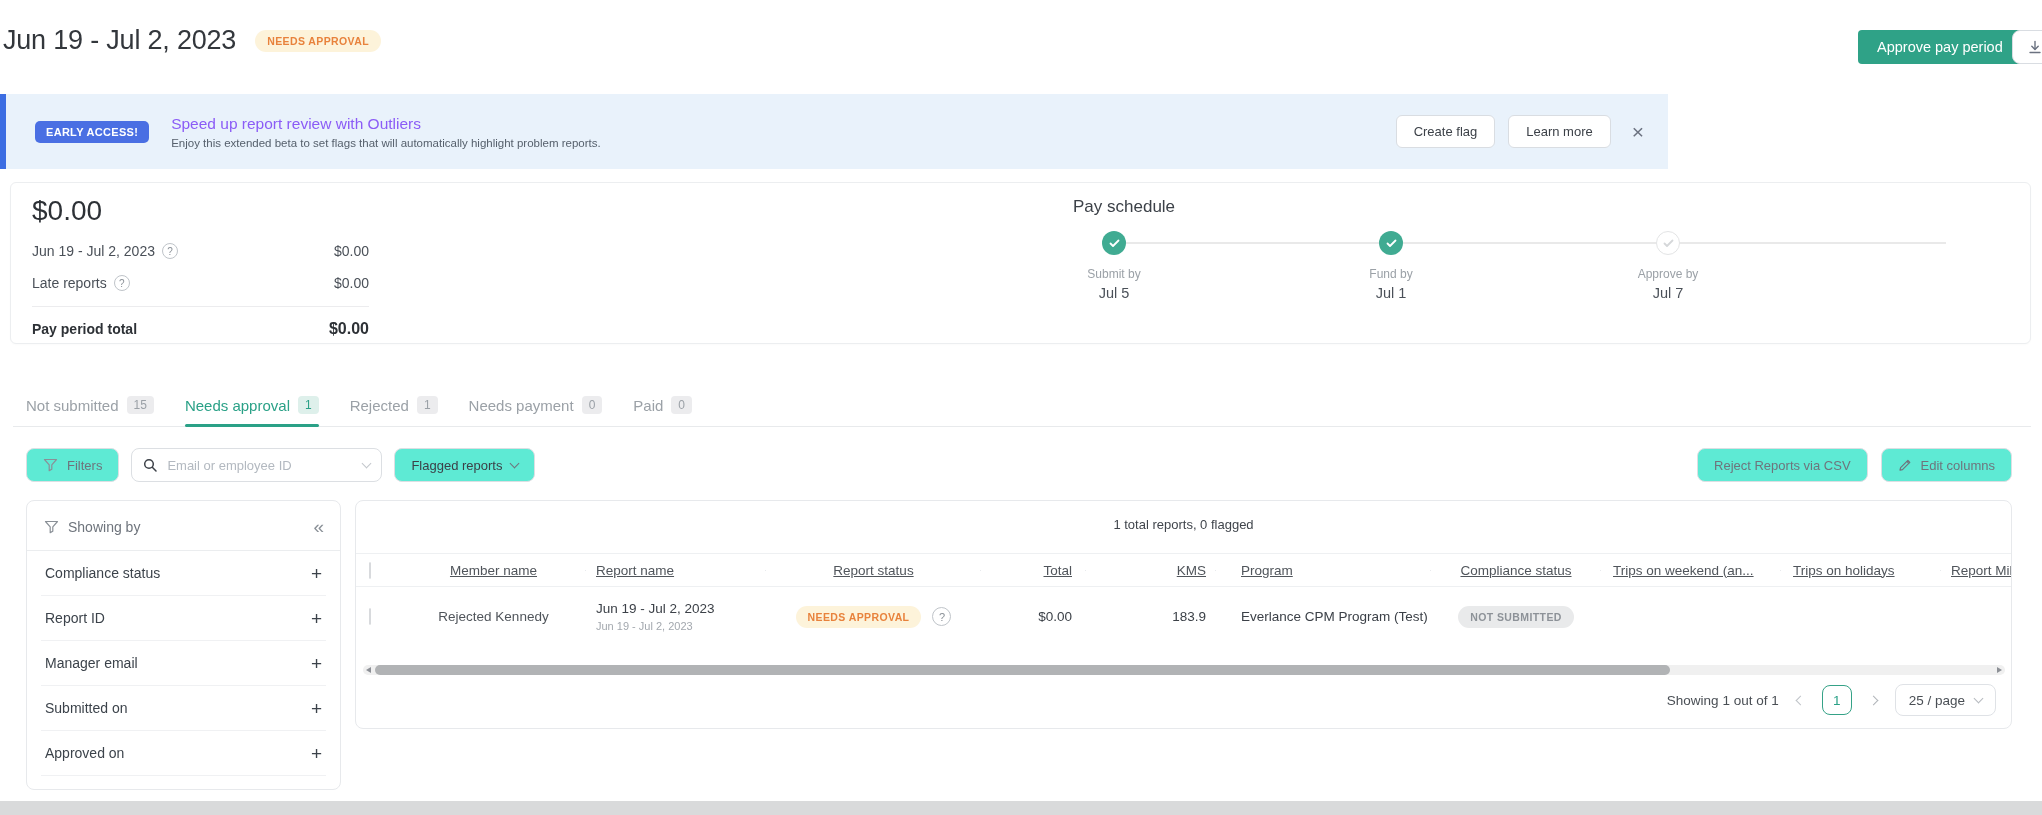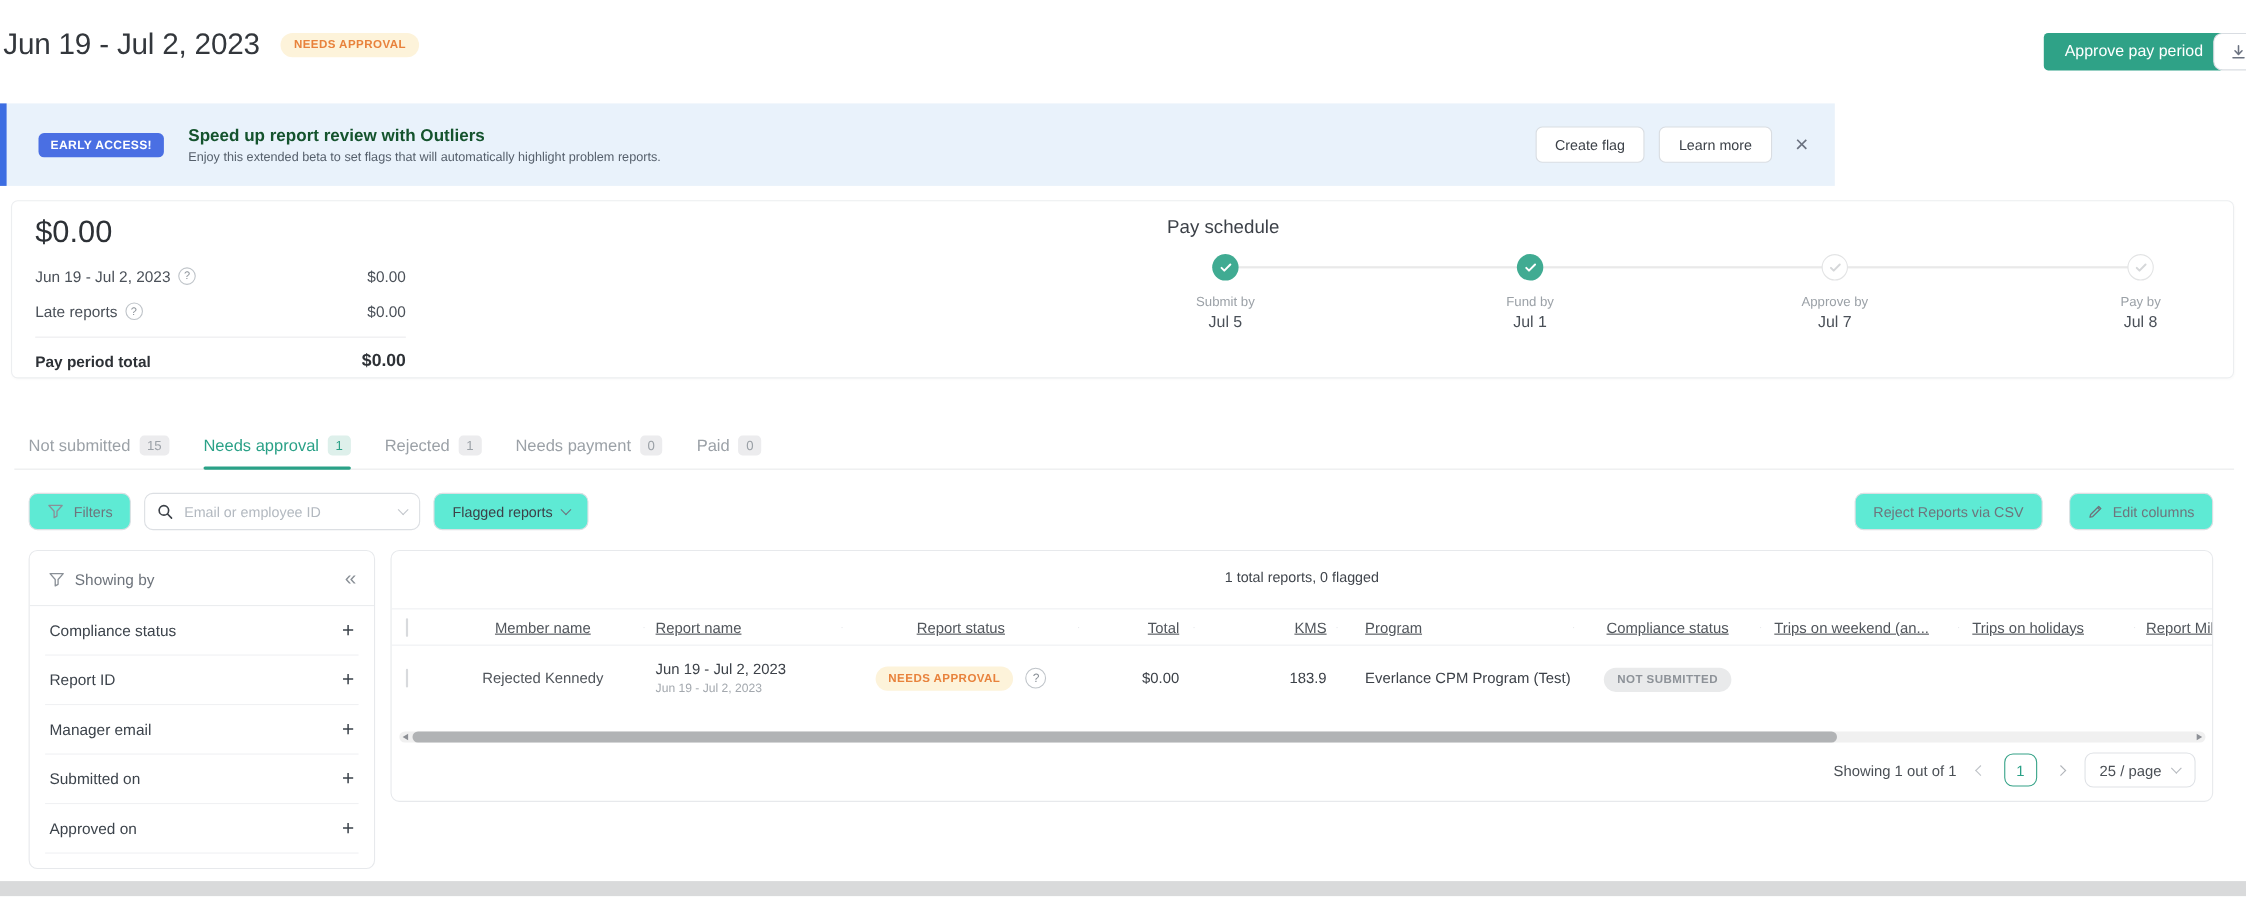--- a/index.html
+++ b/index.html
@@ -14,39 +14,39 @@
   .pill.orange { background:#fdf3da; color:#e8823c; }
   .pill.gray { background:#e9eaeb; color:#8d9298; }
   .btn-approve { position:absolute; left:1858px; top:30px; height:34px; padding:0 19px; background:#2fa287; color:#fff; border:none; border-radius:4px; font-size:14.5px; font-family:inherit; cursor:pointer; }
   .btn-download { position:absolute; left:2012px; top:30px; width:46px; height:34px; background:#fff; border:1px solid #d9dde2; border-radius:8px; display:flex; align-items:center; justify-content:center; cursor:pointer; }
 
   
   .banner { position:absolute; left:0; top:94px; width:1668px; height:75px; background:#e9f2fb; display:flex; align-items:center; }
   .banner-accent { position:absolute; left:0; top:0; width:6px; height:100%; background:#3c6de2; }
   .ea-badge { margin-left:35px; background:#4a6fe3; color:#fff; font-size:11px; font-weight:600; letter-spacing:0.3px; padding:5px 11px; border-radius:5px; white-space:nowrap; }
   .banner-text { margin-left:22px; }
-  .banner-title { font-size:15.5px; font-weight:700; color:#14532d; }
+  .banner-title { font-size:15.5px; font-weight:400; color:#8b5cf6; }
   .banner-sub { font-size:11.5px; color:#56606c; margin-top:4px; }
   .banner-actions { position:absolute; right:20px; display:flex; align-items:center; gap:13px; }
   .btn-light { background:#fff; border:1px solid #d9dde2; border-radius:6px; height:33px; padding:0 17px; font-size:13px; color:#3c4148; font-family:inherit; cursor:pointer; }
   .banner-close { font-size:21px; color:#6b7280; line-height:1; padding:0 4px; cursor:pointer; margin-left:4px; }
 
   
   .summary-card { position:absolute; left:10px; top:182px; width:2021px; height:162px; background:#fff; border:1px solid #eceef0; border-radius:6px; box-shadow:0 1px 2px rgba(0,0,0,0.02); }
   .sum-left { position:absolute; left:21px; top:12px; width:337px; }
   .sum-big { font-size:28px; font-weight:500; color:#2d3136; }
   .sum-row { display:flex; justify-content:space-between; align-items:center; margin-top:16px; font-size:14px; color:#4a5058; }
   .sum-label { display:flex; align-items:center; gap:7px; }
   .help-ic { display:inline-flex; align-items:center; justify-content:center; width:16px; height:16px; border:1px solid #bfc4c9; border-radius:50%; font-size:10px; color:#8a9097; cursor:pointer; }
   .sum-divider { border:none; border-top:1px solid #ececee; margin:15px 0 0 0; }
   .sum-row.total { font-weight:700; color:#2d3136; margin-top:13px; }
   .sum-row.total .sum-value { font-size:16px; }
 
   .pay-schedule { position:absolute; left:1050px; top:14px; width:960px; }
-  .ps-title { font-size:17px; color:#3c4148; }
+  .ps-title { font-size:17px; color:#3c4148; margin-left:12px; }
   .ps-steps { position:relative; margin-top:14px; height:92px; }
   .ps-line { position:absolute; left:53px; top:11px; width:832px; height:2px; background:#e9e9e9; }
   .ps-step { position:absolute; top:0; width:130px; transform:translateX(-50%); text-align:center; }
   .ps-step.s1 { left:53px; } .ps-step.s2 { left:330px; } .ps-step.s3 { left:607px; } .ps-step.s4 { left:885px; }
   .ps-circle { width:24px; height:24px; border-radius:50%; margin:0 auto; display:flex; align-items:center; justify-content:center; }
   .ps-step.done .ps-circle { background:#40ab92; }
   .ps-step.pending .ps-circle { background:#fff; border:1.5px solid #e3e4e5; }
   .ps-label { margin-top:12px; font-size:12px; color:#9ba1a7; }
   .ps-date { margin-top:4px; font-size:14.5px; color:#4a5058; }
 
@@ -54,21 +54,21 @@
   .tabs { position:absolute; left:13px; top:396px; width:2018px; display:flex; gap:31px; padding-left:13px; border-bottom:1px solid #e8eaec; }
   .tab { display:flex; align-items:center; gap:8px; padding-bottom:12px; font-size:15px; color:#9ba1a7; position:relative; cursor:pointer; white-space:nowrap; }
   .tab-badge { background:#ececee; color:#9ba1a7; border-radius:4px; font-size:12px; padding:2px 7px; }
   .tab.active { color:#2aa187; }
   .tab.active .tab-badge { background:#def0eb; color:#2aa187; }
   .tab.active::after { content:''; position:absolute; left:0; right:0; bottom:-1px; height:3px; background:#2aa187; border-radius:2px; }
 
   
   .toolbar { position:absolute; left:26px; top:448px; width:1986px; height:34px; }
   .tb-left { display:flex; gap:12px; align-items:center; }
-  .tb-right { position:absolute; right:0; top:0; display:flex; gap:24px; align-items:center; }
+  .tb-right { position:absolute; right:0; top:0; display:flex; gap:13px; align-items:center; }
   .tb-btn { height:34px; background:#5eead4; border:1px solid #dcdfe3; border-radius:8px; color:#6e747c; font-size:13px; font-family:inherit; display:inline-flex; align-items:center; gap:9px; padding:0 16px; cursor:pointer; white-space:nowrap; }
   .search-box { width:251px; height:34px; border:1px solid #dcdfe3; border-radius:8px; background:#fff; display:flex; align-items:center; gap:8px; padding:0 11px; }
   .search-box input { border:none; outline:none; flex:1; font-size:13px; font-family:inherit; color:#4d7c0f; background:transparent; min-width:0; }
   .search-box input::placeholder { color:#b3b9c0; }
 
   .chev { display:inline-block; width:7px; height:7px; border-right:1.6px solid currentColor; border-bottom:1.6px solid currentColor; }
   .chev.down { transform:rotate(45deg); margin-top:-4px; }
   .chev.left { transform:rotate(135deg); }
   .chev.right { transform:rotate(-45deg); }
 
@@ -207,29 +207,20 @@
         </div>
         <div class="ps-step s3 pending">
           <div class="ps-circle">
             <svg width="11" height="9" viewBox="0 0 11 9" fill="none" stroke="#d5d7d9" stroke-width="1.8" stroke-linecap="round" stroke-linejoin="round">
                 <path d="M1.5 4.5 4 7 9.5 1.5"></path>
               </svg>
           </div>
           <div class="ps-label">Approve by</div>
           <div class="ps-date">Jul 7</div>
         </div>
-        <div class="ps-step s4 pending">
-          <div class="ps-circle">
-            <svg width="11" height="9" viewBox="0 0 11 9" fill="none" stroke="#d5d7d9" stroke-width="1.8" stroke-linecap="round" stroke-linejoin="round">
-                <path d="M1.5 4.5 4 7 9.5 1.5"></path>
-              </svg>
-          </div>
-          <div class="ps-label">Pay by</div>
-          <div class="ps-date">Jul 8</div>
-        </div>
       </div>
     </div>
   </div>
 
   <div class="tabs">
     <div class="tab">
       <span>Not submitted</span>
       <span class="tab-badge">15</span>
     </div>
     <div class="tab active">

